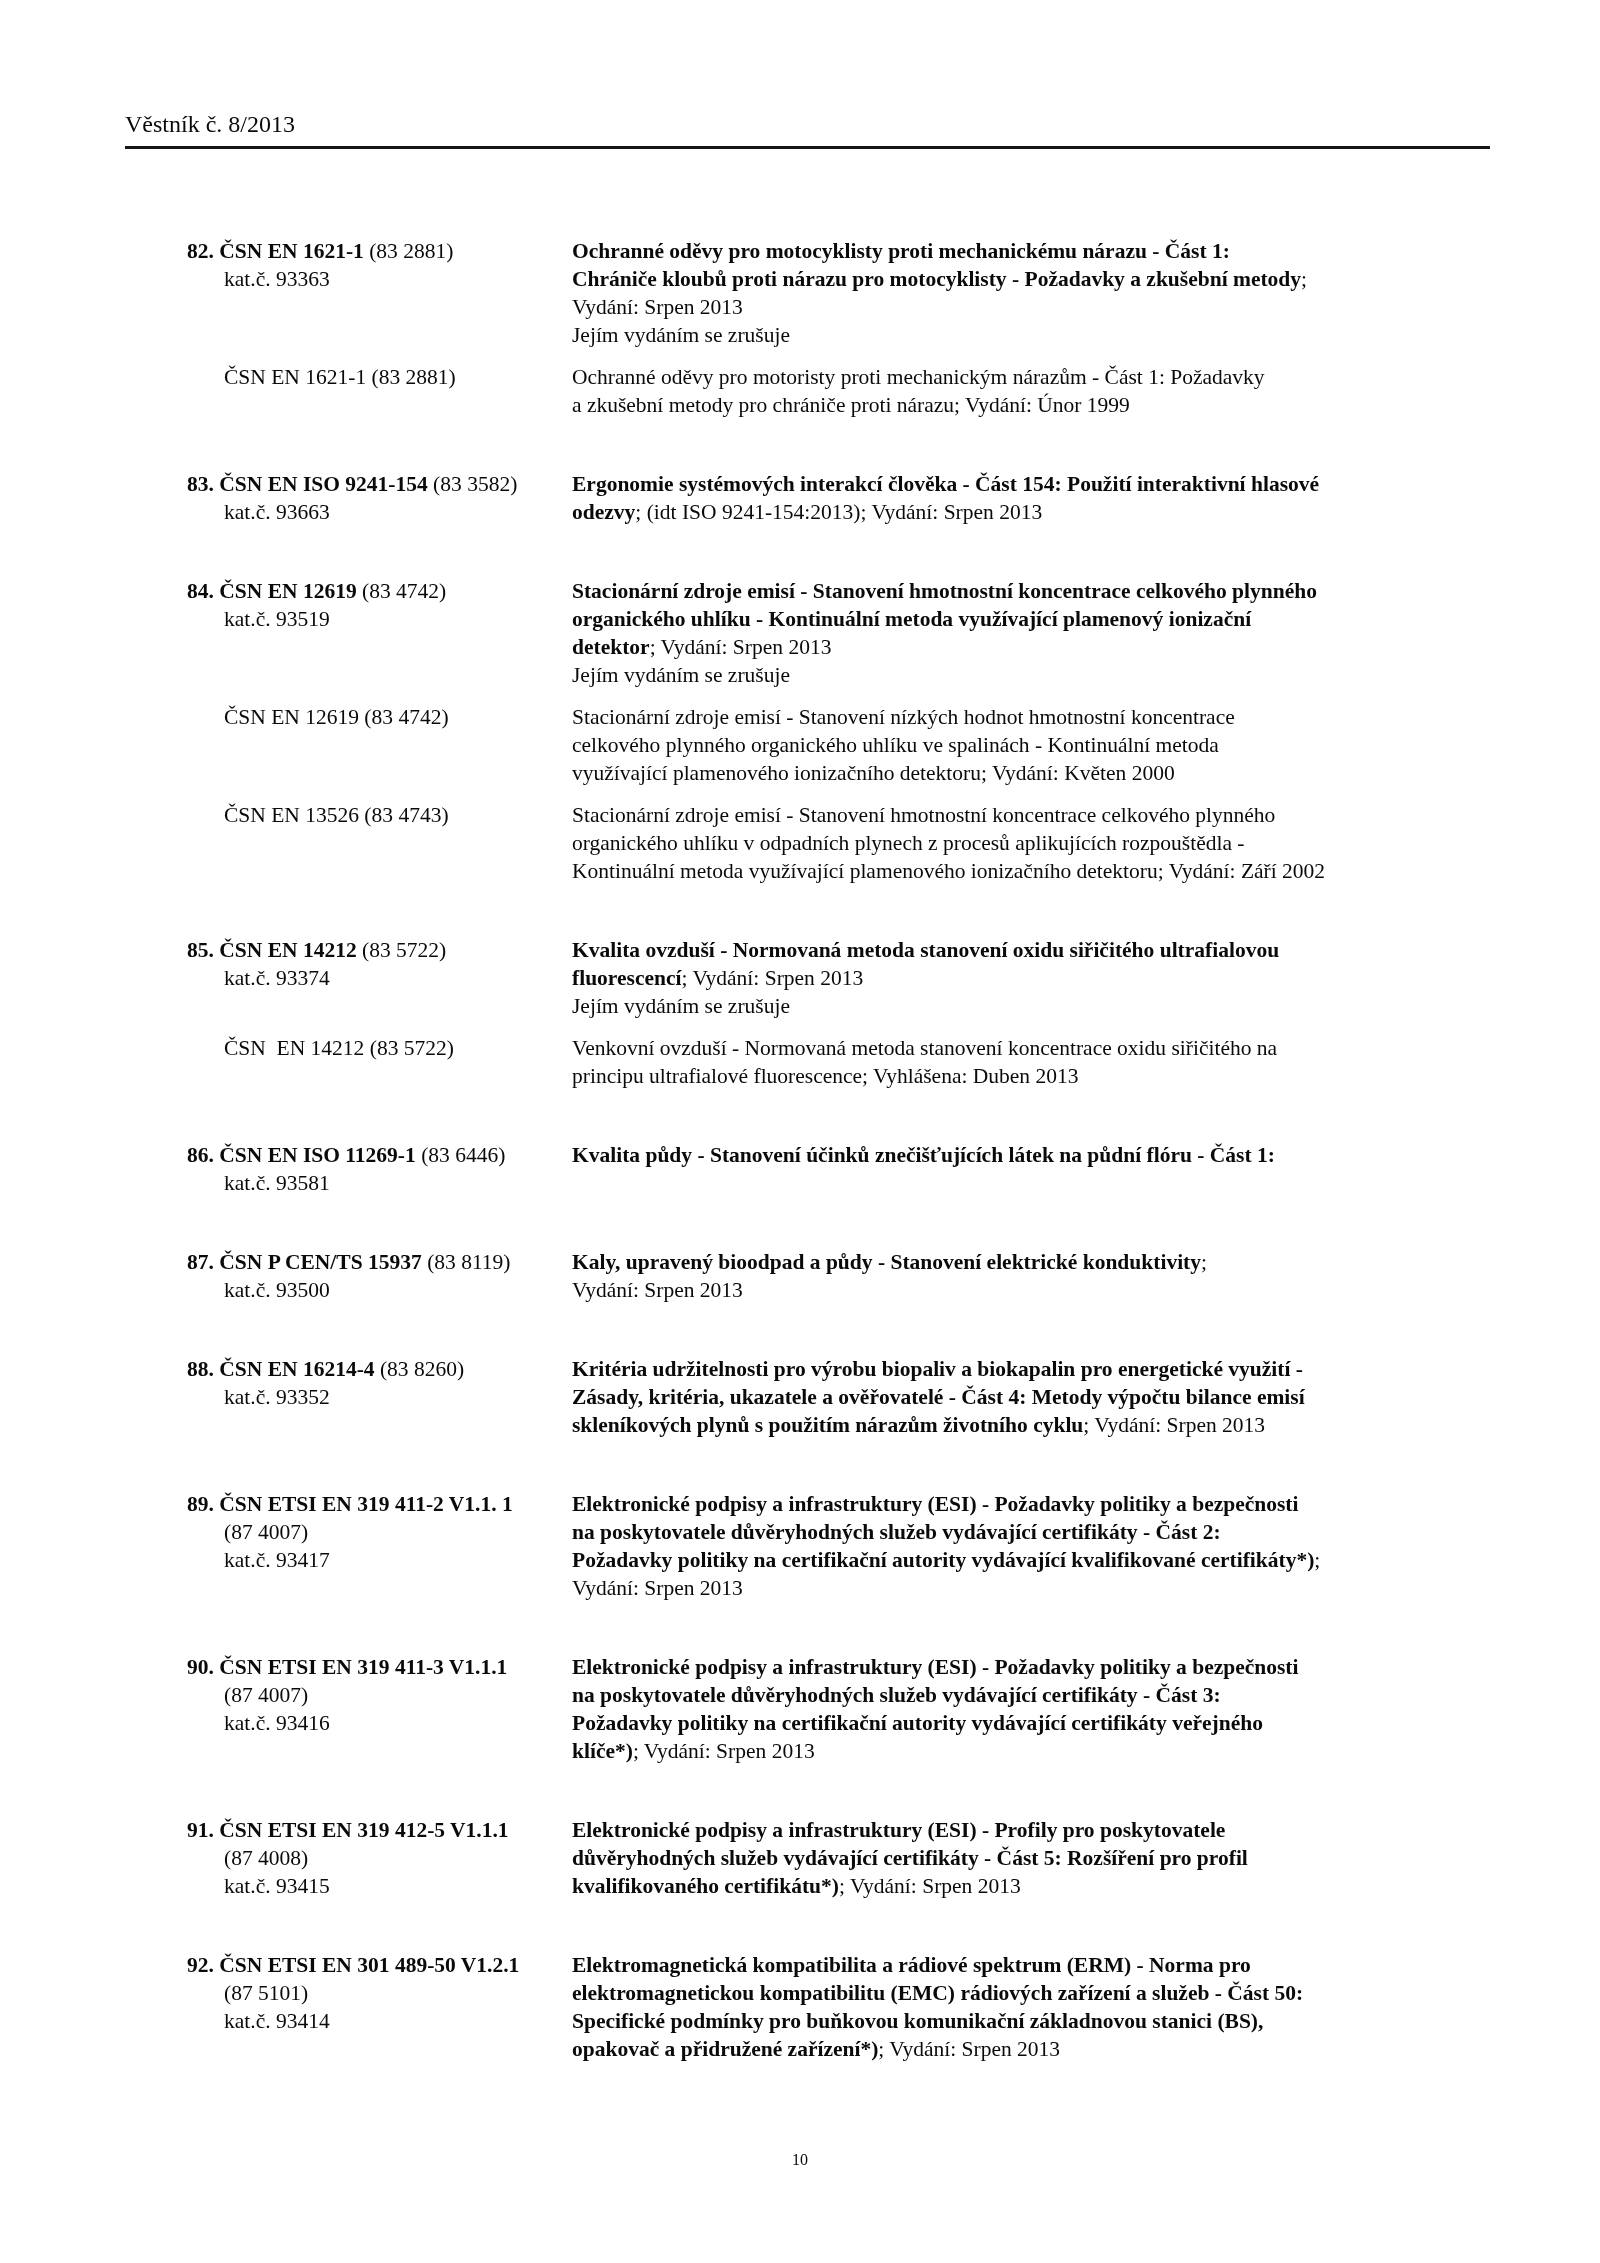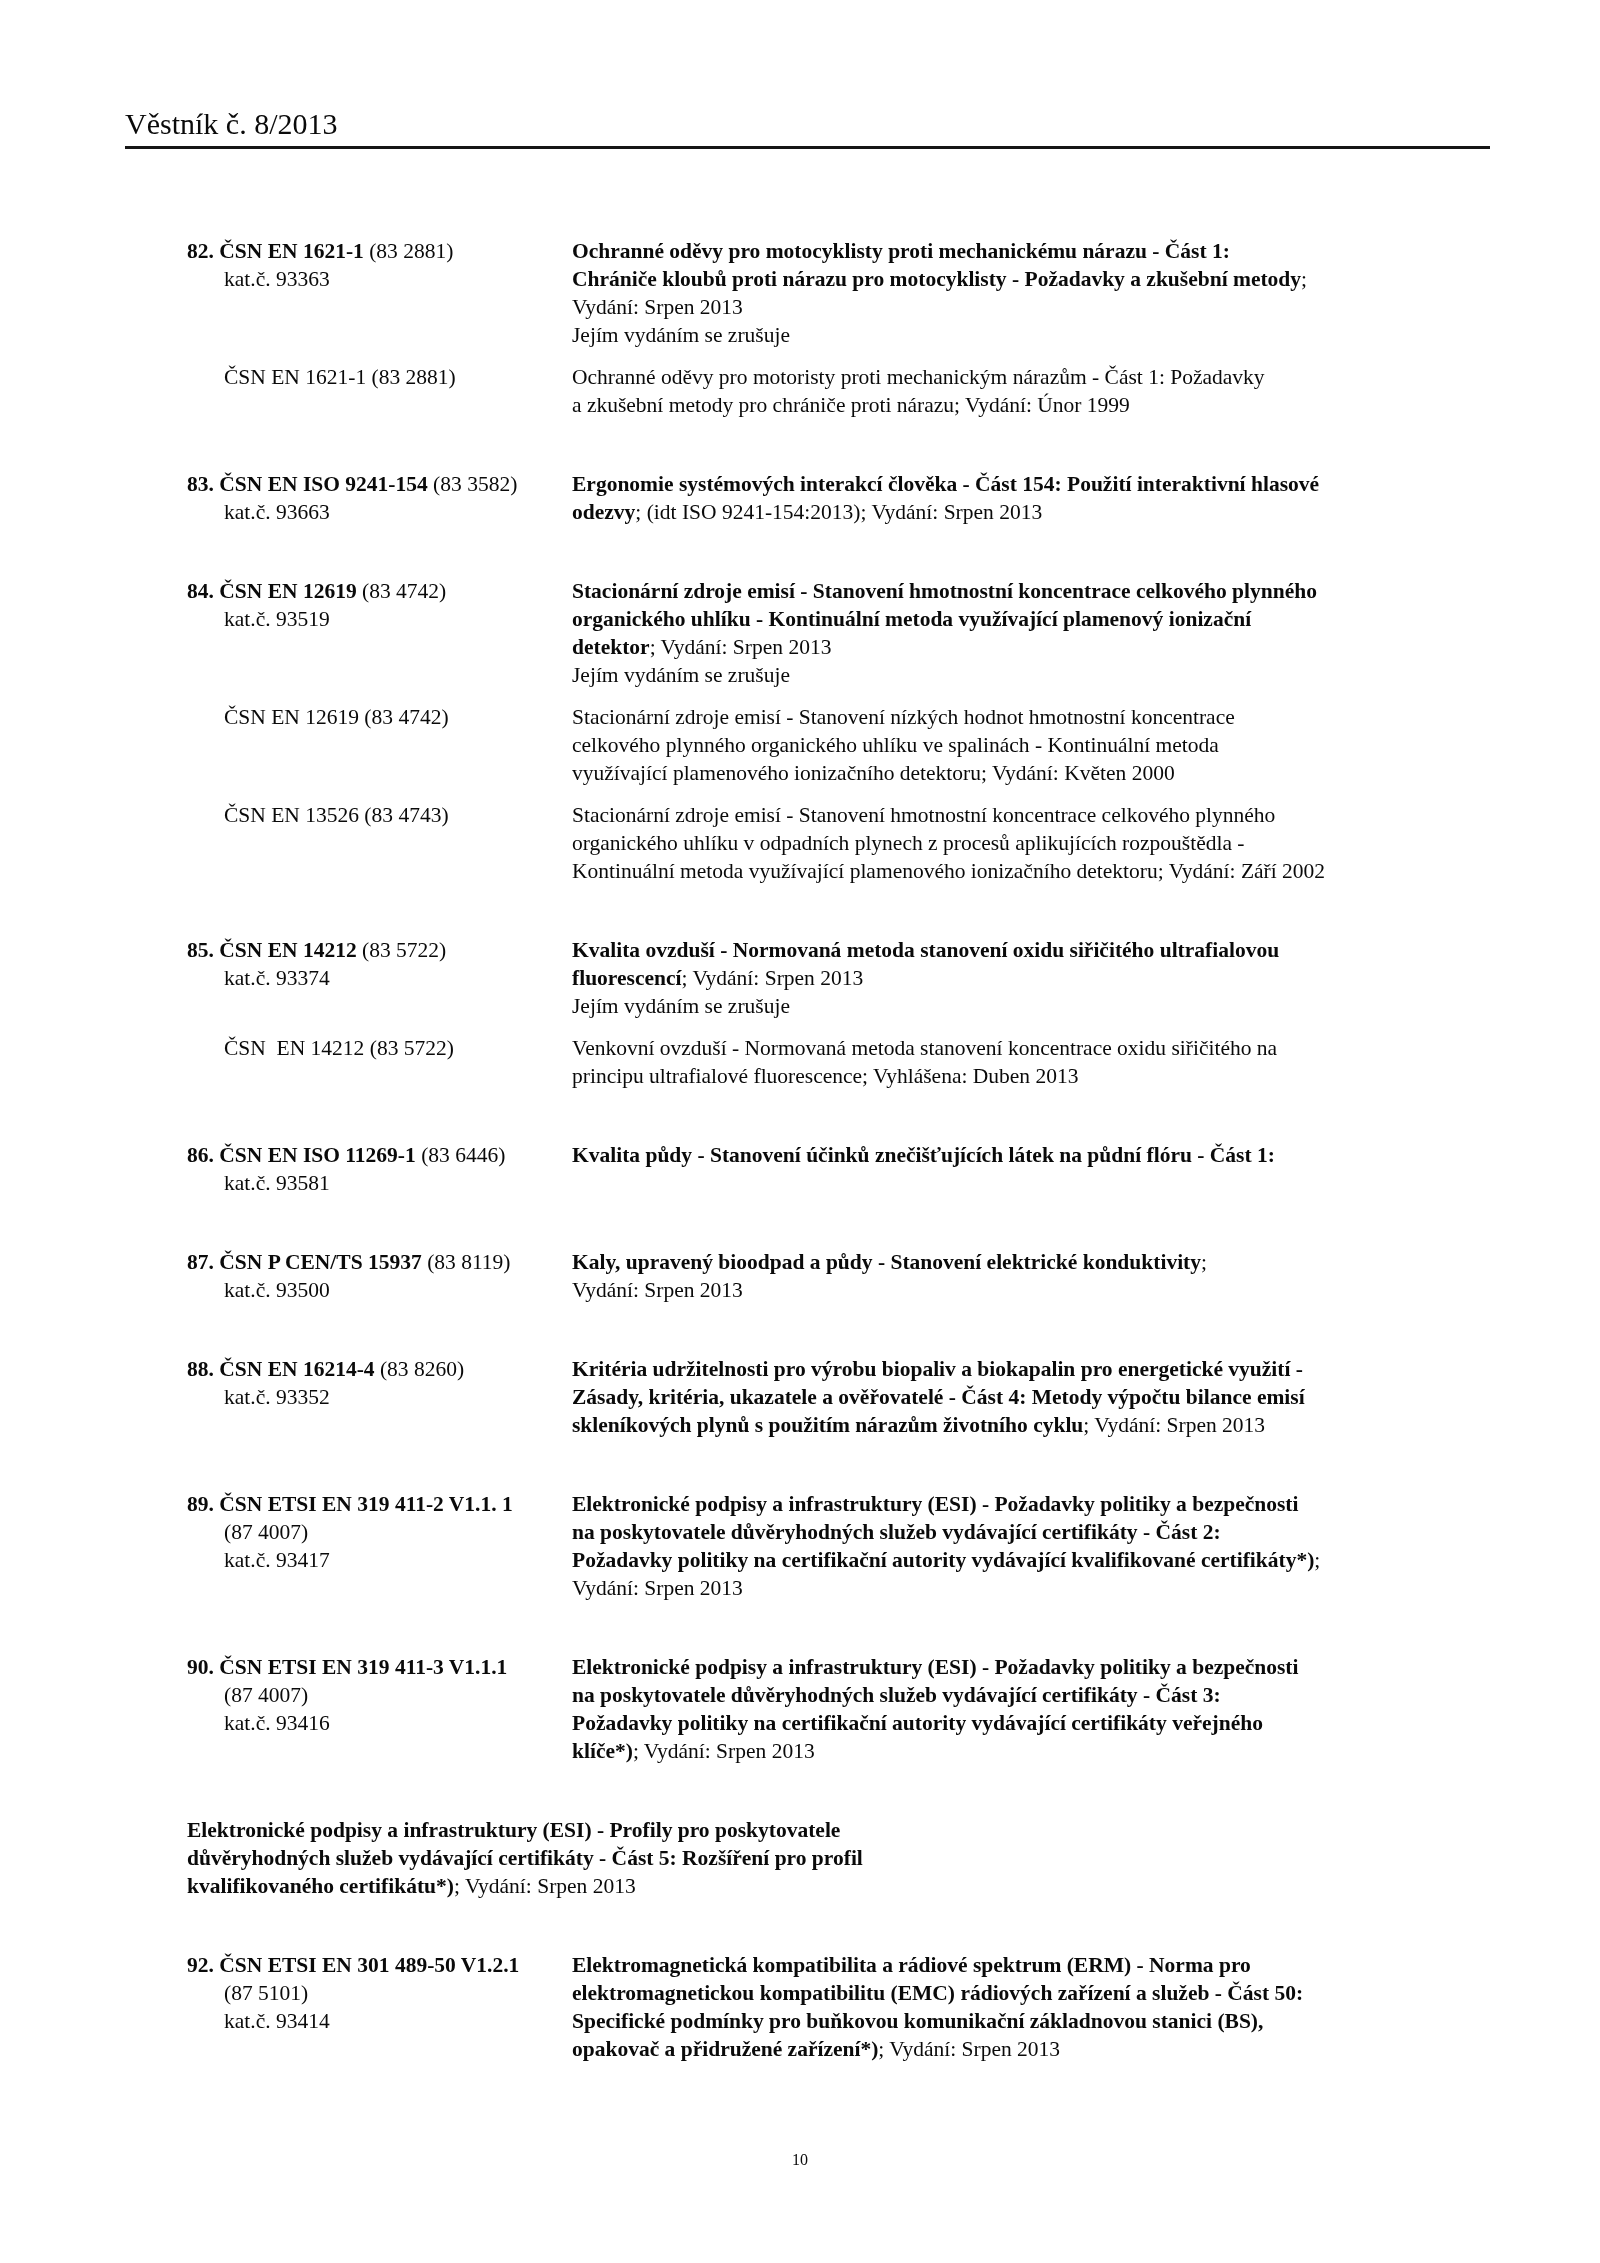--- a/index.html
+++ b/index.html
@@ -8,21 +8,21 @@
     width: 1600px;
     height: 2263px;
     background: #ffffff;
     font-family: "Liberation Serif", serif;
     font-size: 21.5px;
     line-height: 28px;
     color: #0a0a0a;
     overflow: hidden;
   }
   .header { position: absolute; top: 110px; left: 125px; right: 110px; }
-  .header-title { font-size: 30px; }
+  .header-title { font-size: 24px; }
   .rule { margin-top: 8px; border-top: 3px solid #161616; height: 0; }
   .content { position: absolute; top: 200px; left: 187px; right: 60px; margin-top: 37px; }
   .entry { margin-bottom: 51px; }
   .entry-row { display: grid; grid-template-columns: 385px 1fr; }
   .entry-sub-row { margin-top: 14px; }
   .cell-left { padding-left: 37px; }
   .line { white-space: pre; }
   .hang { text-indent: -37px; }
   .b { font-weight: bold; }
   .footer {
@@ -196,20 +196,25 @@
           <div class="cell-right">
             <div class="line"><span class="b">Elektronické podpisy a infrastruktury (ESI) - Požadavky politiky a bezpečnosti</span></div>
             <div class="line"><span class="b">na poskytovatele důvěryhodných služeb vydávající certifikáty - Část 3:</span></div>
             <div class="line"><span class="b">Požadavky politiky na certifikační autority vydávající certifikáty veřejného</span></div>
             <div class="line"><span class="b">klíče*)</span><span>; Vydání: Srpen 2013</span></div>
           </div>
         </div>
       </div>
       <div class="entry">
         <div class="entry-row entry-main-row">
+          <div class="cell-left">
+            <div class="line hang"><span class="b">91. ČSN ETSI EN 319 412-5 V1.1.1</span></div>
+            <div class="line"><span>(87 4008)</span></div>
+            <div class="line"><span>kat.č. 93415</span></div>
+          </div>
           <div class="cell-right">
             <div class="line"><span class="b">Elektronické podpisy a infrastruktury (ESI) - Profily pro poskytovatele</span></div>
             <div class="line"><span class="b">důvěryhodných služeb vydávající certifikáty - Část 5: Rozšíření pro profil</span></div>
             <div class="line"><span class="b">kvalifikovaného certifikátu*)</span><span>; Vydání: Srpen 2013</span></div>
           </div>
         </div>
       </div>
       <div class="entry">
         <div class="entry-row entry-main-row">
           <div class="cell-left">

